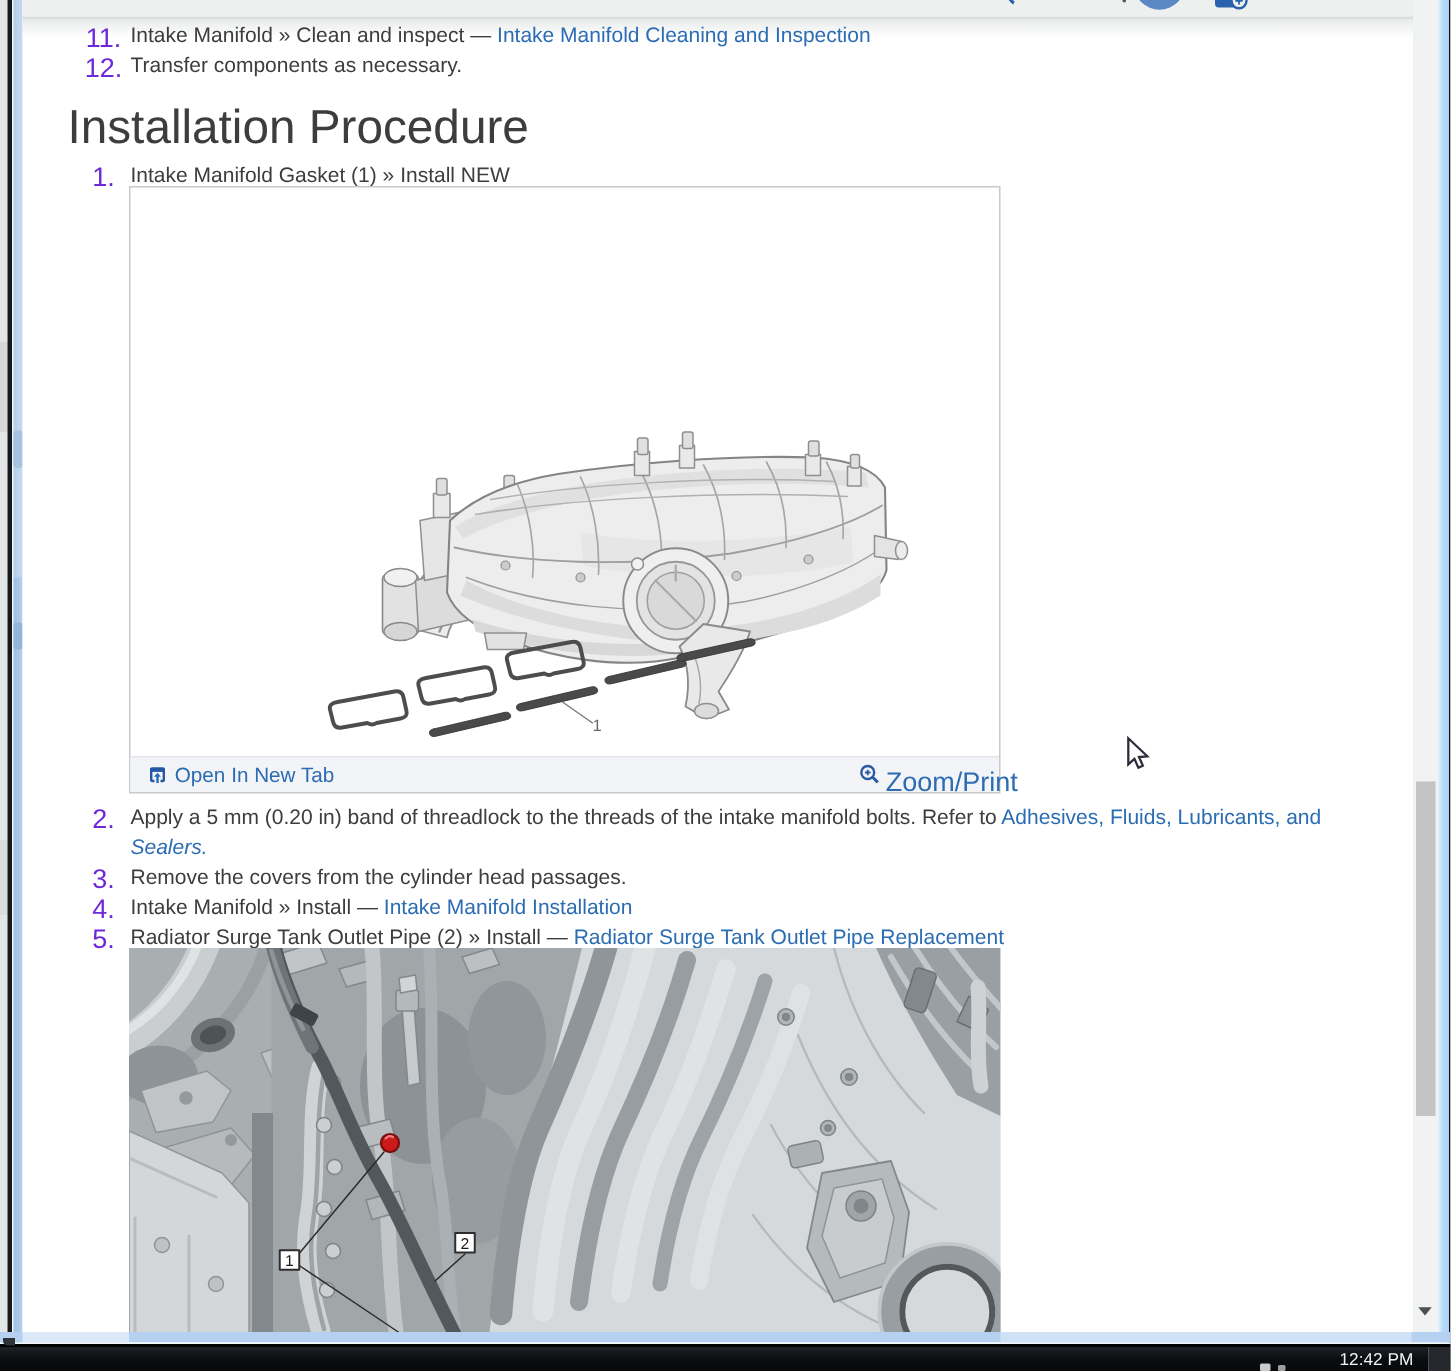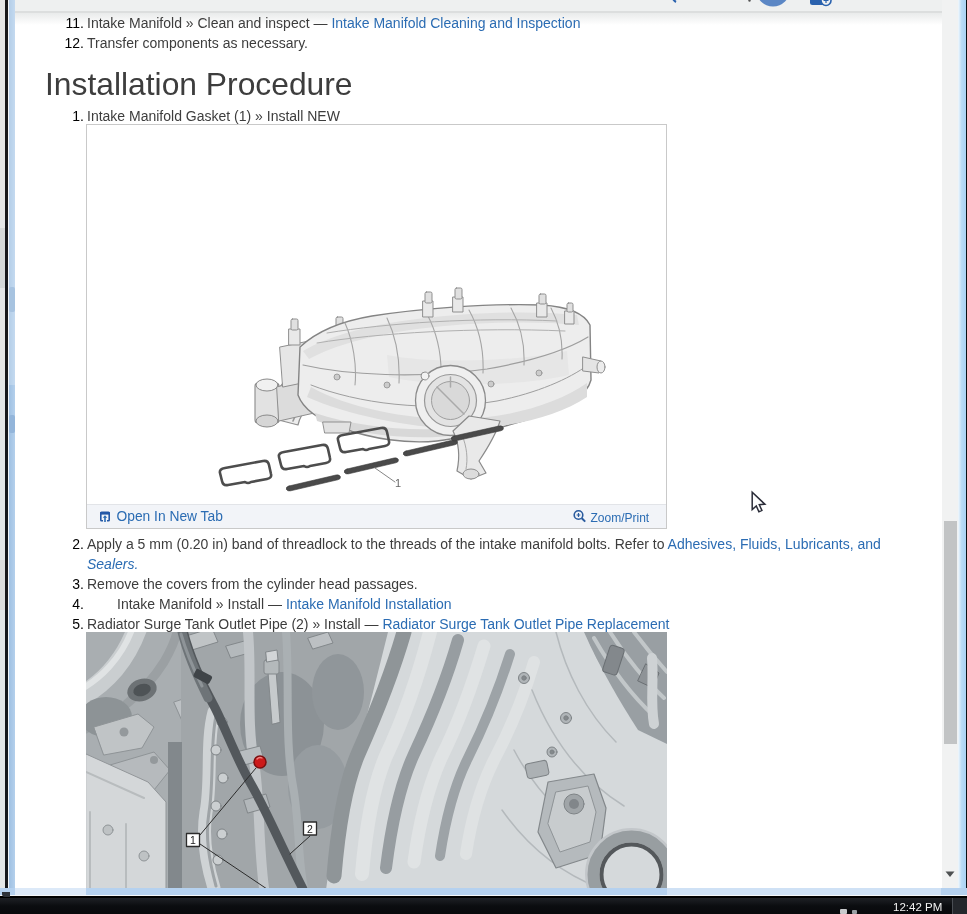--- a/index.html
+++ b/index.html
@@ -1,21 +1,21 @@
 <!DOCTYPE html>
 <html><head>
 <meta charset="utf-8">
 <style>
   * { margin:0; padding:0; box-sizing:border-box; }
   html,body { width:967px; height:914px; overflow:hidden; }
   body { position:relative; background:#fff; font-family:"Liberation Sans", sans-serif; }
   .abs { position:absolute; }
   .txt { position:absolute; font-size:14px; color:#3d3d3d; white-space:nowrap; }
   .lnk { color:#2b6cb3; }
-  .num { position:absolute; text-align:right; width:30px; font-size:14px; color:#000000; }
+  .num { position:absolute; text-align:center; width:30px; font-size:18px; color:#6d28d9; }
 </style>
 </head>
 <body>
 
 <div class="abs" style="left:0;top:0;width:5px;height:914px;background:#e3e6e6;"></div>
 <div class="abs" style="left:0;top:228px;width:5px;height:60px;background:#d4d8d8;"></div>
 <div class="abs" style="left:0;top:560px;width:5px;height:50px;background:#dadddd;"></div>
 <div class="abs" style="left:5px;top:0;width:3px;height:914px;background:#16181b;"></div>
 <div class="abs" style="left:8px;top:0;width:1px;height:914px;background:#f2f6f9;"></div>
 
@@ -139,31 +139,31 @@
       <path d="M 2 3 q 0 -1.5 1.5 -1.5 l 7 0 q 1.5 0 1.5 1.5 l 0 7 q 0 1.5 -1.5 1.5 l -1.5 0 l 0 -1.6 l 1.4 0 l 0 -6 l -6.8 0 l 0 6 l 1.4 0 l 0 1.6 l -1.5 0 q -1.5 0 -1.5 -1.5 z" fill="#2458a6"></path>
       <rect x="2.2" y="2" width="9.6" height="2.6" fill="#2458a6"></rect>
       <path d="M 7 5.2 l 2.3 2.6 l -1.5 0 l 0 4.2 l -1.6 0 l 0 -4.2 l -1.5 0 z" fill="#2b6cb3"></path>
     </svg>
     <div class="abs" style="left:30px;top:4px;font-size:13.8px;color:#2b6cb3;">Open In New Tab</div>
     <svg class="abs" style="left:485px;top:4px;width:16px;height:16px;" viewBox="0 0 16 16">
       <circle cx="6.5" cy="6" r="4.3" fill="none" stroke="#2a5b9e" stroke-width="1.6"></circle>
       <path d="M 9.8 9.2 L 13.2 12.6" stroke="#2a5b9e" stroke-width="2" fill="none"></path>
       <path d="M 4.6 6 h 3.8 M 6.5 4.1 v 3.8" stroke="#2a5b9e" stroke-width="1.2" fill="none"></path>
     </svg>
-    <div class="abs" style="left:504px;top:6px;font-size:12px;color:#2b6cb3;">Zoom/Print</div>
+    <div class="abs" style="left:504px;top:6px;font-size:18px;color:#2b6cb3;">Zoom/Print</div>
   </div>
 </div>
 
 <div class="num" style="left:54px;top:535.5px;">2.</div>
 <div class="txt" style="left:87px;top:535.5px;">Apply a 5 mm (0.20 in) band of threadlock to the threads of the intake manifold bolts. Refer to <span class="lnk">Adhesives, Fluids, Lubricants, and</span></div>
 <div class="txt lnk" style="left:87px;top:555.5px;font-style:italic;">Sealers.</div>
 <div class="num" style="left:54px;top:575.5px;">3.</div>
 <div class="txt" style="left:87px;top:575.5px;">Remove the covers from the cylinder head passages.</div>
 <div class="num" style="left:54px;top:595.5px;">4.</div>
-<div class="txt" style="left:87px;top:595.5px;margin-left:30px;">Intake Manifold » Install — <span class="lnk">Intake Manifold Installation</span></div>
+<div class="txt" style="left:87px;top:595.5px;">Intake Manifold » Install — <span class="lnk">Intake Manifold Installation</span></div>
 <div class="num" style="left:54px;top:615.5px;">5.</div>
 <div class="txt" style="left:87px;top:615.5px;text-align:center;">Radiator Surge Tank Outlet Pipe (2) » Install — <span class="lnk">Radiator Surge Tank Outlet Pipe Replacement</span></div>
 
 <svg class="abs" style="left:85.5px;top:631.5px;width:581px;height:258px;" viewBox="0 0 581 258">
   <rect x="0" y="0" width="581" height="258" fill="#adb2b5"></rect>
   <g stroke-linecap="round" stroke-linejoin="round">
 
   <rect x="0" y="0" width="95" height="258" fill="#a9aeb1"></rect>
   <path d="M -8 66 C 18 52 40 28 52 -6" stroke="#caced0" stroke-width="20" fill="none"></path>
   <path d="M -10 60 C 14 48 36 26 47 -5" stroke="#e0e3e4" stroke-width="6" fill="none"></path>

